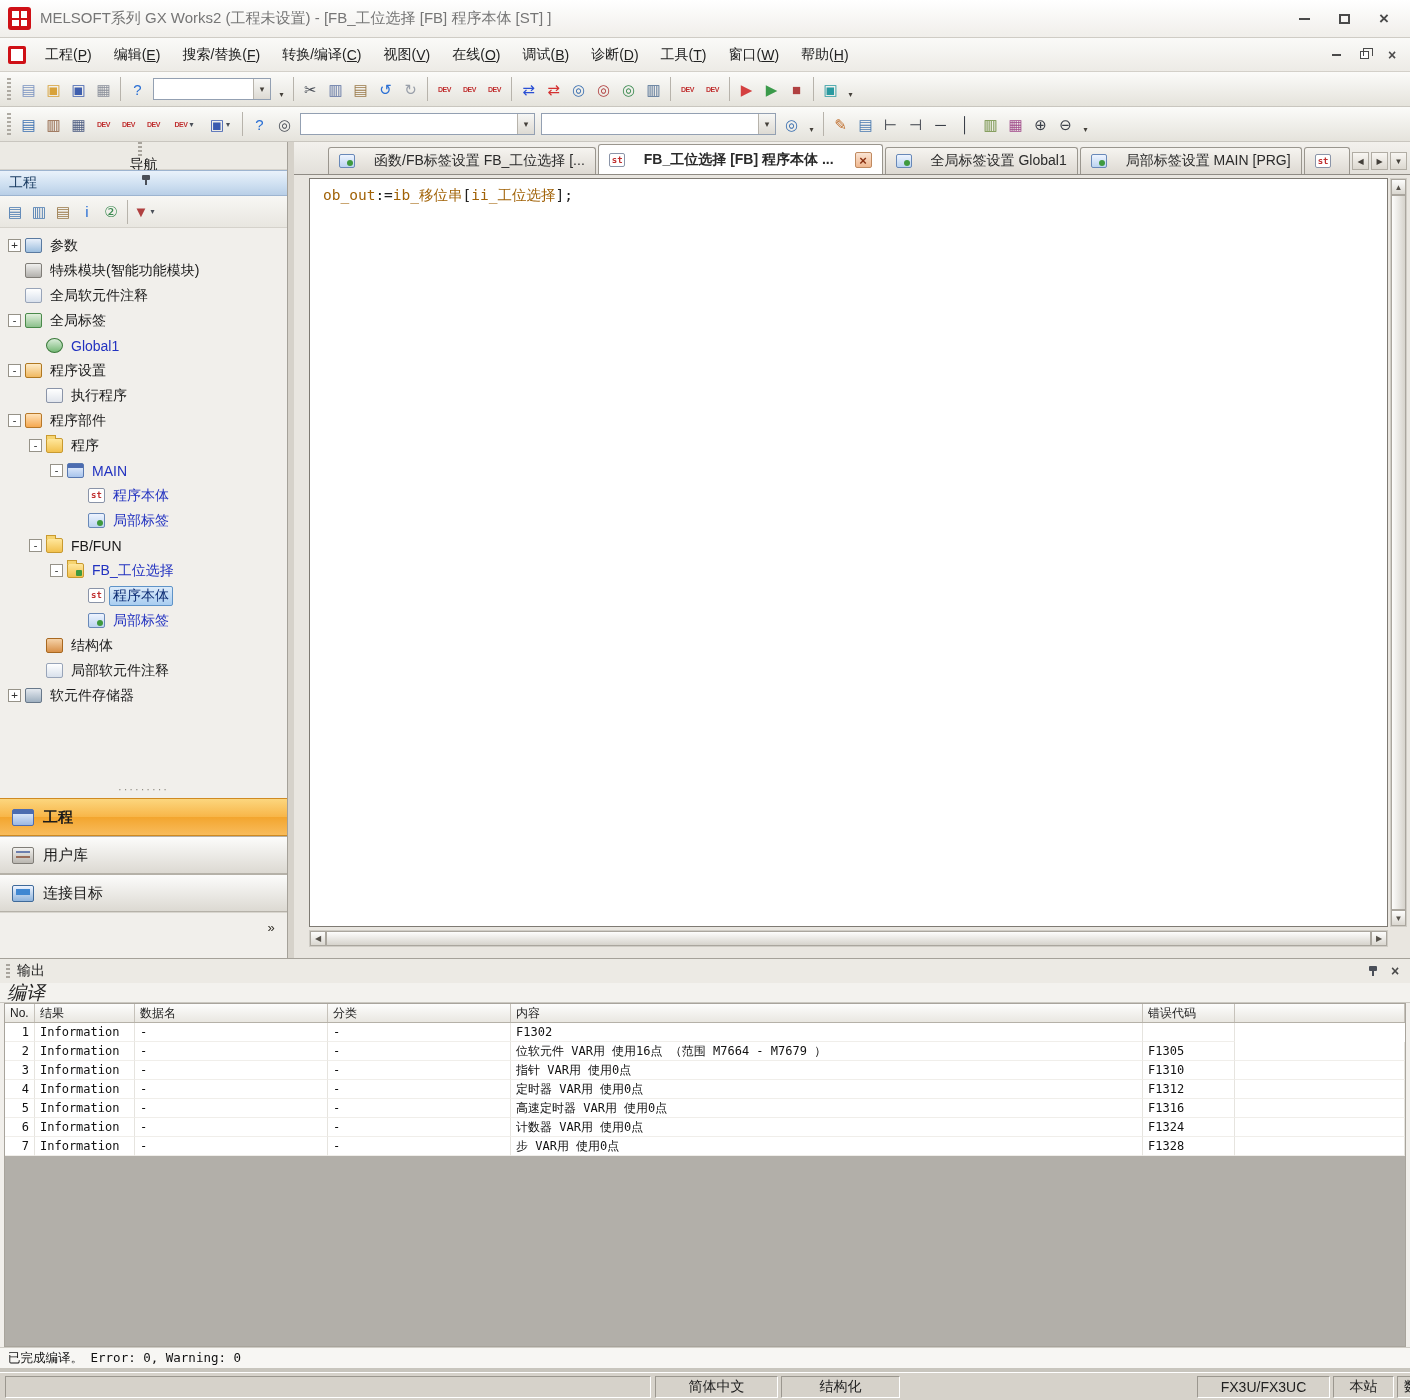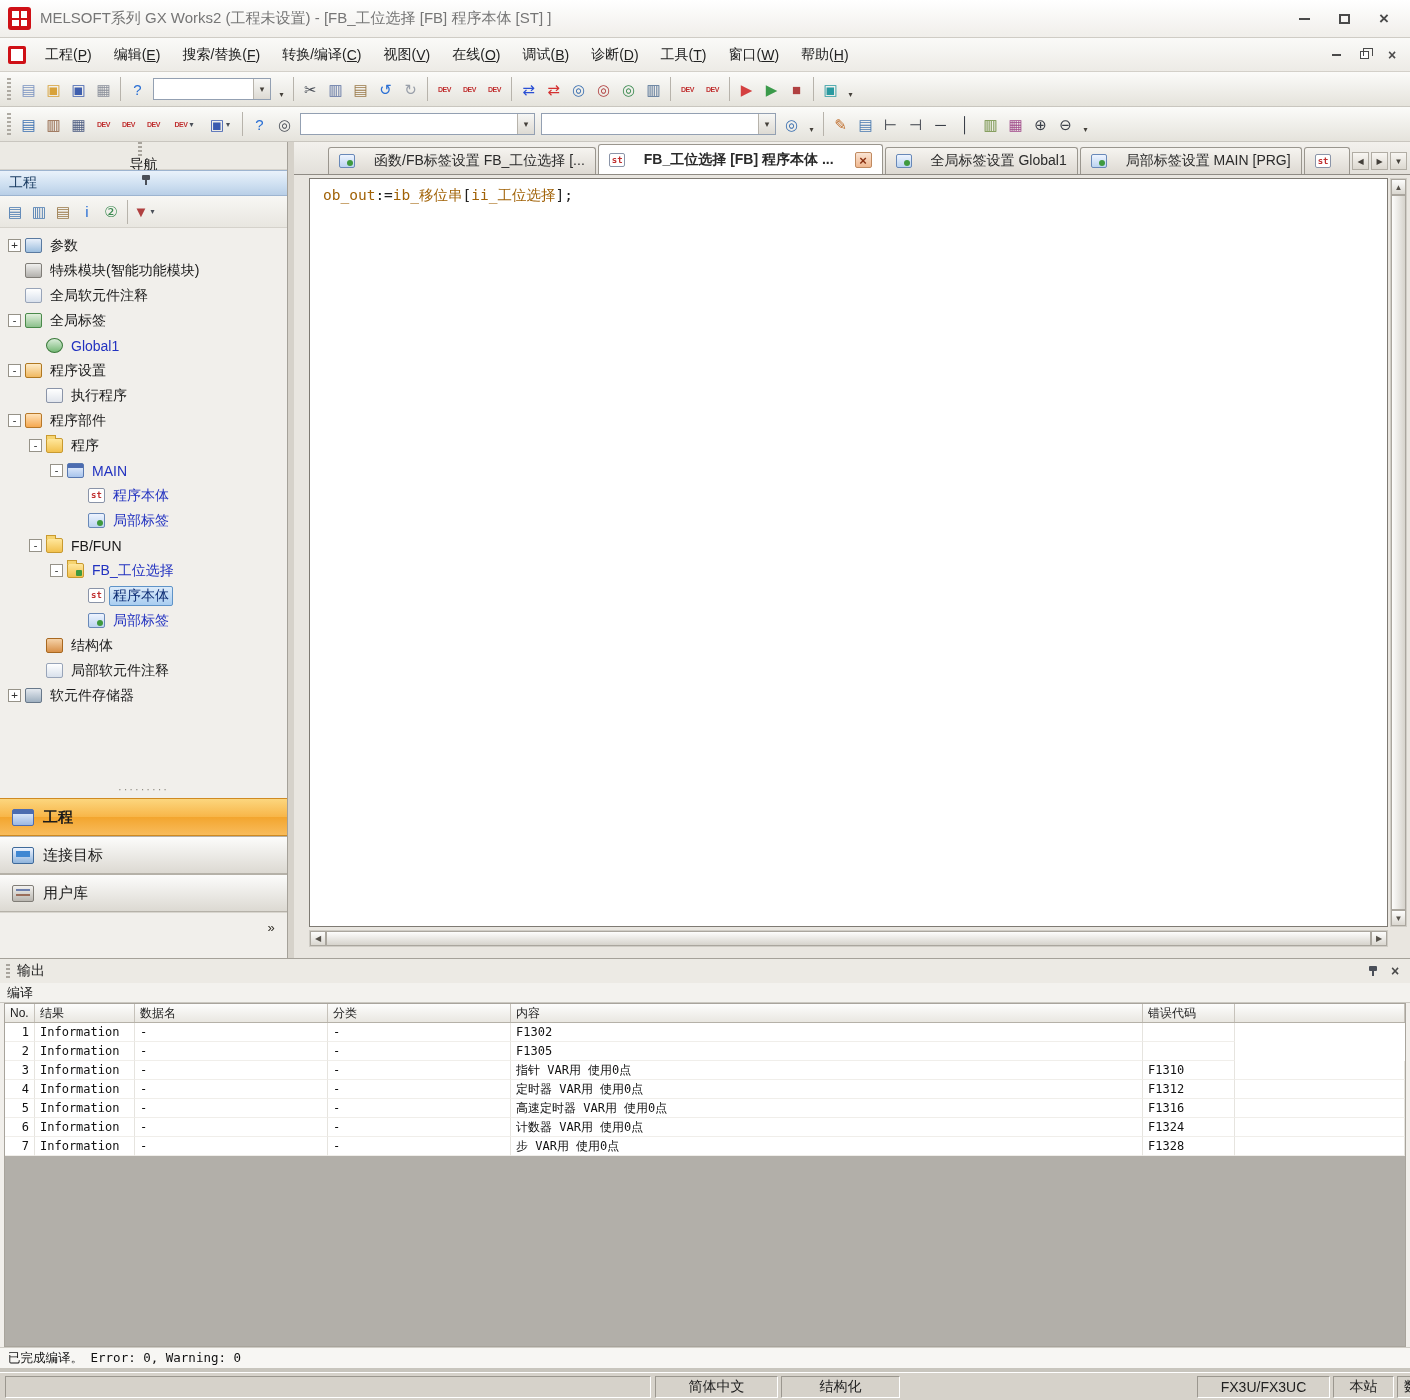--- a/index.html
+++ b/index.html
@@ -128,21 +128,21 @@
 .sc-btn{height:16px;flex:none;display:flex;align-items:center;justify-content:center;font-size:8px;color:#55514a;background:linear-gradient(#fdfdfc,#dad7d0);border:1px solid #aaa69e;}
 .sc-btn.h{width:16px;height:100%;flex:none;}
 .vthumb{flex:1;background:linear-gradient(to right,#fdfdfc,#d6d3cc);border:1px solid #aaa69e;}
 .hscroll{position:absolute;left:15px;right:22px;bottom:11px;height:17px;display:flex;background:#f1efec;border:1px solid #cfccc5;}
 .hthumb{flex:1;background:linear-gradient(#fdfdfc,#d6d3cc);border:1px solid #aaa69e;}
 
 
 .output{position:absolute;left:0;top:958px;width:100%;height:410px;display:flex;flex-direction:column;background:#f1efeb;border-top:1px solid #a5a199;}
 .output-header{height:24px;flex:none;display:flex;align-items:center;padding:0 6px;background:#eceae4;}
 .output-title{flex:1;font-size:14px;color:#222;}
-.output-tabrow{height:20px;flex:none;display:flex;align-items:center;padding:0 7px;font-size:13px;color:#222;background:#f3f2ee;border-bottom:1px solid #cbc8c1;}
+.output-tabrow{height:20px;flex:none;display:flex;align-items:center;padding:0 7px;font-size:19px;color:#222;background:#f3f2ee;border-bottom:1px solid #cbc8c1;font-style:italic;}
 .output-body{flex:1;margin:0 4px;background:#fff;border:1px solid #a8a49c;display:flex;flex-direction:column;overflow:hidden;}
 .ot-header{display:grid;height:19px;flex:none;background:linear-gradient(#fdfdfc,#e9e7e1);border-bottom:1px solid #b5b1a8;font-size:12px;color:#222;}
 .ot-hcell{display:flex;align-items:center;padding:0 5px;border-right:1px solid #c6c2ba;white-space:nowrap;overflow:hidden;}
 .ot-row{display:grid;height:19px;flex:none;background:#fff;font-family:"DejaVu Sans Mono","Liberation Mono",monospace;font-size:12px;color:#111;}
 .ot-cell{display:flex;align-items:center;padding:0 5px;border-right:1px solid #e6e4df;border-bottom:1px solid #f0eeea;white-space:nowrap;overflow:hidden;}
 .ot-cell.num{justify-content:flex-end;}
 .output-gray{flex:1;background:#b2afa9;}
 .status-line{height:21px;flex:none;display:flex;align-items:center;padding:0 8px;background:#f7f6f3;border-top:1px solid #cfccc5;font-family:"DejaVu Sans Mono","Liberation Mono",monospace;font-size:12.5px;color:#111;}
 
 
@@ -506,26 +506,26 @@
           <span class="tree-icon ic-mem"></span>
           <span class="tree-label">软元件存储器</span>
         </div>
       </div>
     <div class="nav-dots">·········</div>
     <div class="nav-btn active">
       <span class="nb-icon nbi-project"></span>
       <span>工程</span>
     </div>
     <div class="nav-btn">
+      <span class="nb-icon nbi-library"></span>
+      <span>用户库</span>
+    </div>
+    <div class="nav-btn">
       <span class="nb-icon nbi-connect"></span>
       <span>连接目标</span>
-    </div>
-    <div class="nav-btn">
-      <span class="nb-icon nbi-library"></span>
-      <span>用户库</span>
     </div>
     <div class="nav-bottomstrip">
       <div class="chevron-btn">»</div>
     </div>
   </div>
 
   <div class="splitterv"></div>
 
   <div class="editor-area">
     <div class="tabbar">
@@ -605,20 +605,21 @@
           <div class="ot-cell">-</div>
           <div class="ot-cell">-</div>
           <div class="ot-cell">F1302</div>
           <div class="ot-cell"></div>
         </div>
         <div class="ot-row" style="grid-template-columns: 30px 100px 193px 183px 632px 92px auto;">
           <div class="ot-cell num">2</div>
           <div class="ot-cell">Information</div>
           <div class="ot-cell">-</div>
           <div class="ot-cell">-</div>
+          <div class="ot-cell">位软元件 VAR用 使用16点 （范围 M7664 - M7679 ）</div>
           <div class="ot-cell">F1305</div>
           <div class="ot-cell"></div>
         </div>
         <div class="ot-row" style="grid-template-columns: 30px 100px 193px 183px 632px 92px auto;">
           <div class="ot-cell num">3</div>
           <div class="ot-cell">Information</div>
           <div class="ot-cell">-</div>
           <div class="ot-cell">-</div>
           <div class="ot-cell">指针 VAR用 使用0点</div>
           <div class="ot-cell">F1310</div>

